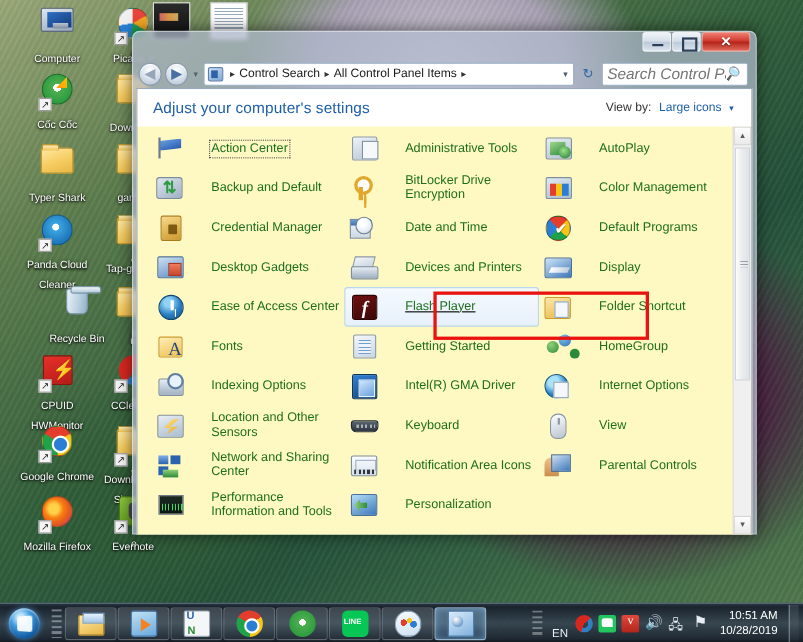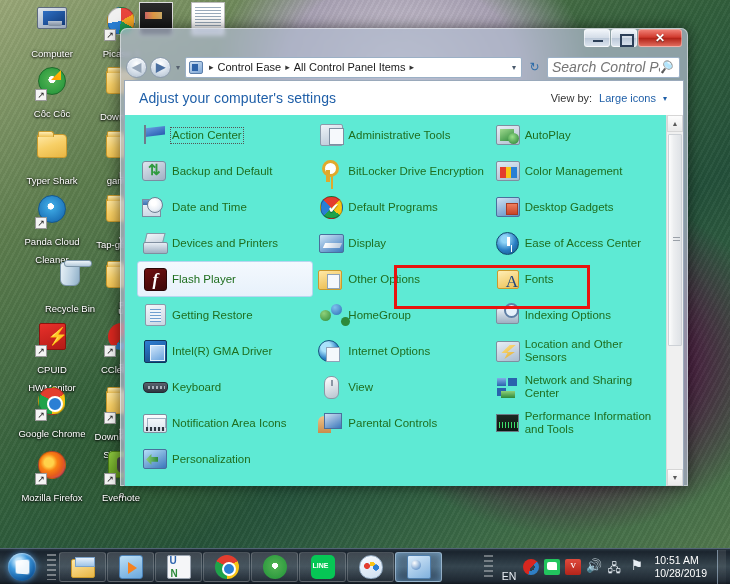--- a/index.html
+++ b/index.html
@@ -292,21 +292,21 @@
     font-family: "Liberation Sans", sans-serif; background: transparent;
   }
   .mag {
     margin-left: auto; color: #3b7fc4; font-size: 12px; flex: none;
     transform: scaleX(-1);
   }
 
   
   #winbody {
     height: 406px;
-    background: #5eead4;
+    background: #fef9c3;
     border: 1px solid #9aa9bb;
     border-bottom: 0;
     display: flex; flex-direction: column;
     overflow: hidden;
     position: relative;
   }
   #header-row {
     height: 34px; flex: none;
     display: flex; align-items: center;
     padding: 0 16px 0 14px;
@@ -329,28 +329,29 @@
   #grid {
     flex: 1;
     display: grid;
     grid-template-columns: repeat(3, 1fr);
     grid-auto-rows: 36px;
     column-gap: 0;
     padding: 2px 0 0 12px;
     align-content: start;
   }
   .cp-item {
-    display: flex; align-items: center; gap: 4px;
+    display: flex; align-items: center; gap: 24px;
     padding: 2px 4px; cursor: pointer;
     border: 1px solid transparent; border-radius: 3px;
     min-width: 0;
   }
   .cp-item.hover {
     background: linear-gradient(#f4f9fe,#e7f1fb);
     border-color: #b8d6f0;
+    text-decoration: underline;
   }
   .cp-item .cpi-icon {
     width: 26px; height: 26px; flex: none; position: relative;
   }
   .cp-item .cpi-label {
     font-size: 11.5px; color: #1f6e1f; line-height: 13px;
   }
   .cp-item .cpi-label.focus {
     outline: 1px dotted #555; outline-offset: 1px;
   }
@@ -870,21 +871,21 @@
   }
   .t-network::after {
     content:"\1F5A7"; position:absolute; left:0; top:0;
     font-size: 12px; color:#e8eef4;
   }
   .t-flag::after {
     content:"\2691"; position:absolute; left:2px; top:-2px;
     font-size: 14px; color:#e8eef4;
   }
   #clock {
-    text-align: left; color: #fff; line-height: 13px;
+    text-align: right; color: #fff; line-height: 13px;
     padding: 0 4px 0 6px; cursor: pointer;
   }
   #clock .t { font-size: 10.5px; }
   #clock .d { font-size: 10.5px; }
   #showdesktop {
     width: 9px; height: 34px; margin-left: 2px;
     border-left: 1px solid rgba(190,215,240,0.5);
     background: linear-gradient(rgba(255,255,255,0.10), rgba(255,255,255,0.02));
     cursor: pointer;
   }
@@ -984,21 +985,21 @@
       <span class="arr">◀</span>
     </div>
     <div class="navbtn fwd">
       <span class="arr">▶</span>
     </div>
     <div class="navdrop">▾</div>
 
     <div id="addressbar">
       <span class="cp-mini-icon"></span>
       <span class="sep">▸</span>
-      <span class="crumb">Control Ease</span>
+      <span class="crumb">Control Search</span>
       <span class="sep">▸</span>
       <span class="crumb">All Control Panel Items</span>
       <span class="sep">▸</span>
       <span class="addr-caret">▾</span>
     </div>
 
     <div class="refreshbtn">↻</div>
 
     <div id="searchbox">
       <input type="text" value="" placeholder="Search Control Panel" style="">
@@ -1050,20 +1051,26 @@
             <span class="cpi-label">BitLocker Drive Encryption</span>
           </div>
           <div class="cp-item">
             <span class="cpi-icon">
               <span class="i-color" style="position:relative;display:block;"></span>
             </span>
             <span class="cpi-label">Color Management</span>
           </div>
           <div class="cp-item">
             <span class="cpi-icon">
+              <span class="i-cred" style="position:relative;display:block;"></span>
+            </span>
+            <span class="cpi-label">Credential Manager</span>
+          </div>
+          <div class="cp-item">
+            <span class="cpi-icon">
               <span class="i-date" style="position:relative;display:block;"></span>
             </span>
             <span class="cpi-label">Date and Time</span>
           </div>
           <div class="cp-item">
             <span class="cpi-icon">
               <span class="i-default" style="position:relative;display:block;"></span>
             </span>
             <span class="cpi-label">Default Programs</span>
           </div>
@@ -1094,33 +1101,33 @@
           <div class="cp-item hover">
             <span class="cpi-icon">
               <span class="i-flash" style="position:relative;display:block;"></span>
             </span>
             <span class="cpi-label">Flash Player</span>
           </div>
           <div class="cp-item">
             <span class="cpi-icon">
               <span class="i-folderopt" style="position:relative;display:block;"></span>
             </span>
-            <span class="cpi-label">Other Options</span>
+            <span class="cpi-label">Folder Shortcut</span>
           </div>
           <div class="cp-item">
             <span class="cpi-icon">
               <span class="i-fonts" style="position:relative;display:block;"></span>
             </span>
             <span class="cpi-label">Fonts</span>
           </div>
           <div class="cp-item">
             <span class="cpi-icon">
               <span class="i-getstart" style="position:relative;display:block;"></span>
             </span>
-            <span class="cpi-label">Getting Restore</span>
+            <span class="cpi-label">Getting Started</span>
           </div>
           <div class="cp-item">
             <span class="cpi-icon">
               <span class="i-homegroup" style="position:relative;display:block;"></span>
             </span>
             <span class="cpi-label">HomeGroup</span>
           </div>
           <div class="cp-item">
             <span class="cpi-icon">
               <span class="i-indexing" style="position:relative;display:block;"></span>

